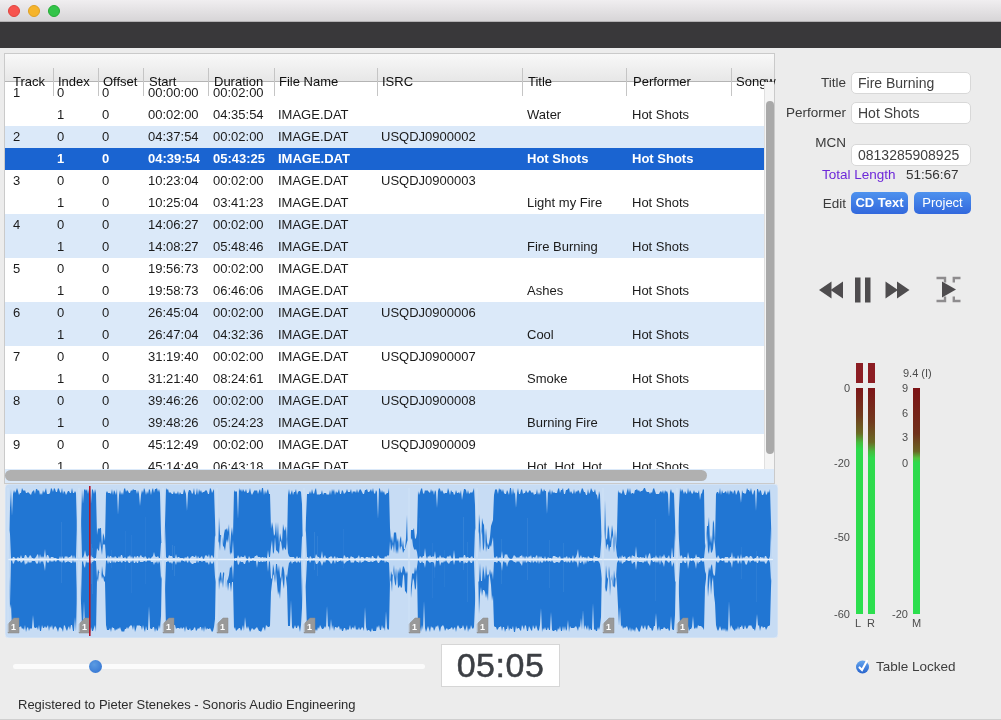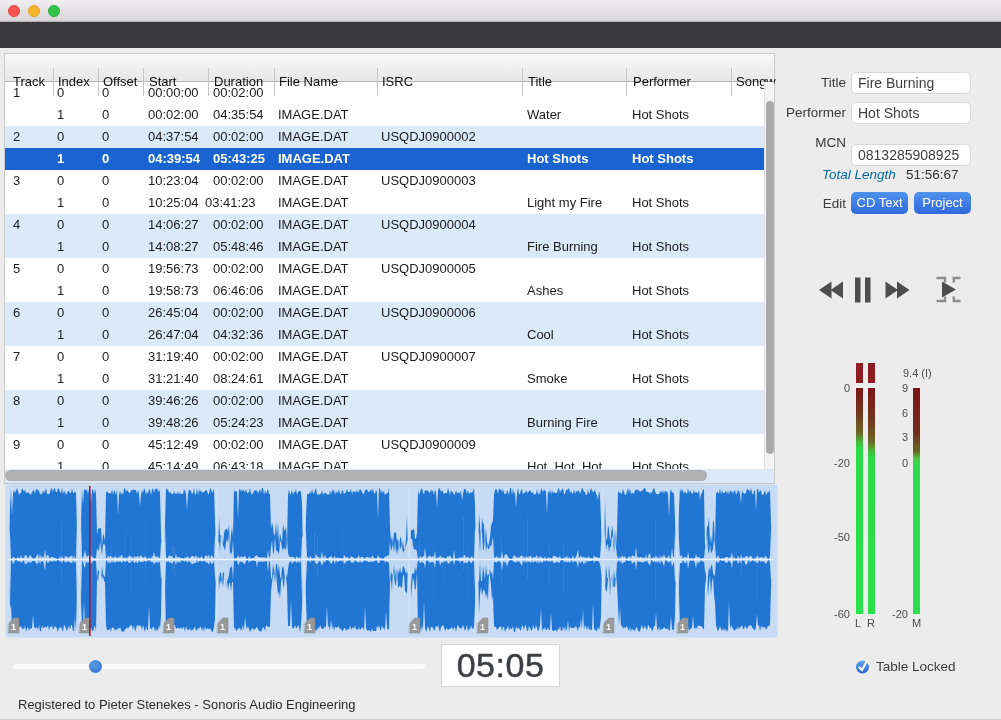--- a/index.html
+++ b/index.html
@@ -136,51 +136,49 @@
         <div class="c" style="left:93px;width:45px;padding-left:4px">0</div>
         <div class="c" style="left:138px;width:65px;padding-left:5px">10:23:04</div>
         <div class="c" style="left:203px;width:66px;padding-left:5px">00:02:00</div>
         <div class="c" style="left:269px;width:103px;padding-left:4px">IMAGE.DAT</div>
         <div class="c" style="left:372px;width:145px;padding-left:4px">USQDJ0900003</div>
       </div>
 <div class="row" style="top:110px">
         <div class="c" style="left:48px;width:45px;padding-left:4px">1</div>
         <div class="c" style="left:93px;width:45px;padding-left:4px">0</div>
         <div class="c" style="left:138px;width:65px;padding-left:5px">10:25:04</div>
-        <div class="c" style="left:195px;width:66px;padding-left:5px">03:41:23</div>
+        <div class="c" style="left:203px;width:66px;padding-left:5px">03:41:23</div>
         <div class="c" style="left:269px;width:103px;padding-left:4px">IMAGE.DAT</div>
         <div class="c" style="left:517px;width:104px;padding-left:5px">Light my Fire</div>
         <div class="c" style="left:621px;width:105px;padding-left:6px">Hot Shots</div>
       </div>
 <div class="row alt" style="top:132px">
         <div class="c" style="left:0px;width:48px;padding-left:8px">4</div>
         <div class="c" style="left:48px;width:45px;padding-left:4px">0</div>
         <div class="c" style="left:93px;width:45px;padding-left:4px">0</div>
         <div class="c" style="left:138px;width:65px;padding-left:5px">14:06:27</div>
         <div class="c" style="left:203px;width:66px;padding-left:5px">00:02:00</div>
         <div class="c" style="left:269px;width:103px;padding-left:4px">IMAGE.DAT</div>
-        <div class="c" style="left:372px;width:145px;padding-left:4px">USQDJ0900004</div>
       </div>
 <div class="row alt" style="top:154px">
         <div class="c" style="left:48px;width:45px;padding-left:4px">1</div>
         <div class="c" style="left:93px;width:45px;padding-left:4px">0</div>
         <div class="c" style="left:138px;width:65px;padding-left:5px">14:08:27</div>
         <div class="c" style="left:203px;width:66px;padding-left:5px">05:48:46</div>
         <div class="c" style="left:269px;width:103px;padding-left:4px">IMAGE.DAT</div>
         <div class="c" style="left:517px;width:104px;padding-left:5px">Fire Burning</div>
         <div class="c" style="left:621px;width:105px;padding-left:6px">Hot Shots</div>
       </div>
 <div class="row" style="top:176px">
         <div class="c" style="left:0px;width:48px;padding-left:8px">5</div>
         <div class="c" style="left:48px;width:45px;padding-left:4px">0</div>
         <div class="c" style="left:93px;width:45px;padding-left:4px">0</div>
         <div class="c" style="left:138px;width:65px;padding-left:5px">19:56:73</div>
         <div class="c" style="left:203px;width:66px;padding-left:5px">00:02:00</div>
         <div class="c" style="left:269px;width:103px;padding-left:4px">IMAGE.DAT</div>
-        <div class="c" style="left:372px;width:145px;padding-left:4px">USQDJ0900005</div>
       </div>
 <div class="row" style="top:198px">
         <div class="c" style="left:48px;width:45px;padding-left:4px">1</div>
         <div class="c" style="left:93px;width:45px;padding-left:4px">0</div>
         <div class="c" style="left:138px;width:65px;padding-left:5px">19:58:73</div>
         <div class="c" style="left:203px;width:66px;padding-left:5px">06:46:06</div>
         <div class="c" style="left:269px;width:103px;padding-left:4px">IMAGE.DAT</div>
         <div class="c" style="left:517px;width:104px;padding-left:5px">Ashes</div>
         <div class="c" style="left:621px;width:105px;padding-left:6px">Hot Shots</div>
       </div>
@@ -220,20 +218,21 @@
         <div class="c" style="left:517px;width:104px;padding-left:5px">Smoke</div>
         <div class="c" style="left:621px;width:105px;padding-left:6px">Hot Shots</div>
       </div>
 <div class="row alt" style="top:308px">
         <div class="c" style="left:0px;width:48px;padding-left:8px">8</div>
         <div class="c" style="left:48px;width:45px;padding-left:4px">0</div>
         <div class="c" style="left:93px;width:45px;padding-left:4px">0</div>
         <div class="c" style="left:138px;width:65px;padding-left:5px">39:46:26</div>
         <div class="c" style="left:203px;width:66px;padding-left:5px">00:02:00</div>
         <div class="c" style="left:269px;width:103px;padding-left:4px">IMAGE.DAT</div>
+        <div class="c" style="left:372px;width:145px;padding-left:4px">USQDJ0900008</div>
       </div>
 <div class="row alt" style="top:330px">
         <div class="c" style="left:48px;width:45px;padding-left:4px">1</div>
         <div class="c" style="left:93px;width:45px;padding-left:4px">0</div>
         <div class="c" style="left:138px;width:65px;padding-left:5px">39:48:26</div>
         <div class="c" style="left:203px;width:66px;padding-left:5px">05:24:23</div>
         <div class="c" style="left:269px;width:103px;padding-left:4px">IMAGE.DAT</div>
         <div class="c" style="left:517px;width:104px;padding-left:5px">Burning Fire</div>
         <div class="c" style="left:621px;width:105px;padding-left:6px">Hot Shots</div>
       </div>
@@ -261,24 +260,24 @@
   <div id="bluestripe"></div>
   <div id="hthumb"></div>
 </div>
 
 <div class="plabel" style="left:746px; top:75px;">Title</div>
 <div class="pfield" style="top:72px;">Fire Burning</div>
 <div class="plabel" style="left:746px; top:105px;">Performer</div>
 <div class="pfield" style="top:102px;">Hot Shots</div>
 <div class="plabel" style="left:746px; top:135px;">MCN</div>
 <div class="pfield" style="top:132px;margin-top:12px;">0813285908925</div>
-<div style="position:absolute; left:822px; top:167px; font-size:13.5px; color:#0369a1; white-space:nowrap;font-style:italic;">Total Length</div>
+<div style="position:absolute; left:822px; top:167px; font-size:13.5px; color:#6d28d9; white-space:nowrap;">Total Length</div>
 <div style="position:absolute; left:906px; top:167px; font-size:13.5px; color:#333;">51:56:67</div>
 <div class="plabel" style="left:746px; top:196px;">Edit</div>
-<div class="btn" style="left:851px; top:192px;">CD Text</div>
+<div class="btn" style="left:851px; top:192px;font-weight:bold;">CD Text</div>
 <div class="btn" style="left:914px; top:192px;">Project</div>
 
 <svg class="abs" style="left:810px;top:272px" width="160" height="36" viewBox="0 0 160 36">
 <g fill="#4e4c4e">
 
   <path d="M21.5 9.5 L21.5 26.5 L9 18 Z"></path>
   <path d="M33 9.5 L33 26.5 L20.5 18 Z"></path>
 
   <rect x="45" y="5.5" width="5.5" height="25"></rect>
   <rect x="55" y="5.5" width="5.5" height="25"></rect>

